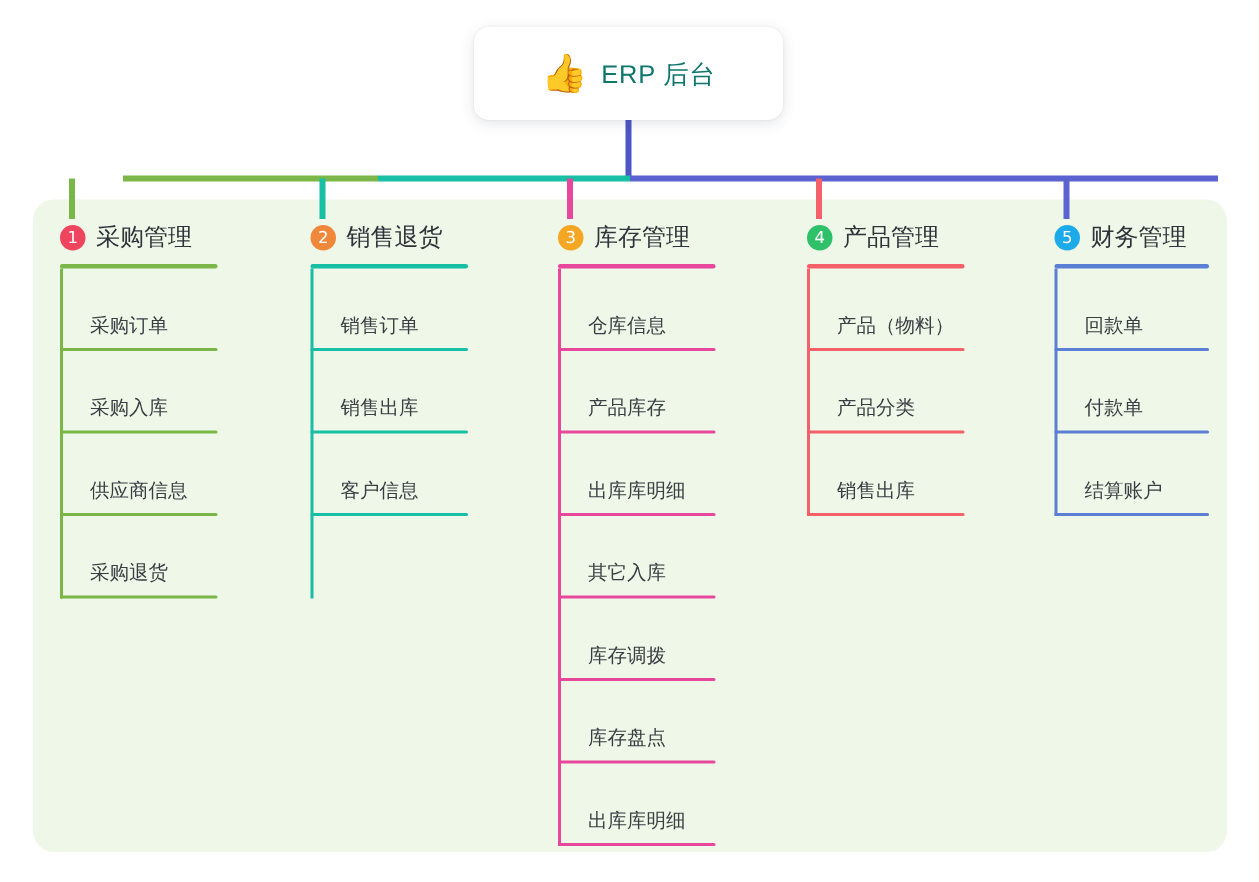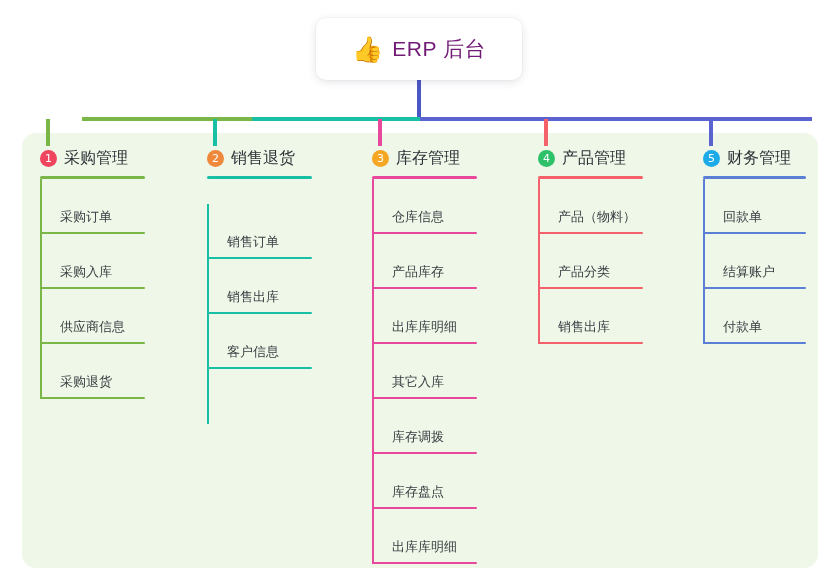--- a/index.html
+++ b/index.html
@@ -14,21 +14,21 @@
 
   
   .root-card{
     position:absolute;left:316px;top:18px;width:206px;height:62px;
     background:#ffffff;border-radius:10px;
     box-shadow:0 2px 9px rgba(40,50,70,.13), 0 0 0 1px rgba(0,0,0,.02);
     display:flex;align-items:center;justify-content:center;gap:9px;
     z-index:5;
   }
   .root-emoji{font-size:25px;line-height:1;}
-  .root-title{font-size:21px;color:#701a75;letter-spacing:.5px;white-space:nowrap;}
+  .root-title{font-size:17px;color:#0f766e;letter-spacing:.5px;white-space:nowrap;}
 
   
   .panel{
     position:absolute;left:22px;top:133px;width:796px;height:435px;
     background:#eef7e8;border-radius:14px;
   }
 
   
   svg.wires{position:absolute;left:0;top:0;width:839px;height:588px;pointer-events:none;}
 
@@ -102,21 +102,21 @@
             <div class="item-rule" style="background: rgb(122, 182, 72); width: 105px;"></div>
           </div>
         </div>
       </div>
       <div class="col" style="left: 207px; width: 105px;">
         <div class="col-head">
           <span class="badge" style="background: rgb(240, 136, 60);">2</span>
           <span class="col-title">销售退货</span>
         </div>
         <div class="head-rule" style="background: rgb(23, 191, 165); width: 105px;"></div>
-        <div class="items" style="height: 220px; margin-top: 25px;">
+        <div class="items" style="height: 220px;">
           <div class="spine" style="background: rgb(23, 191, 165); height: 220px;"></div>
           <div class="item">
             <span class="item-label">销售订单</span>
             <div class="item-rule" style="background: rgb(23, 191, 165); width: 105px;"></div>
           </div>
           <div class="item">
             <span class="item-label">销售出库</span>
             <div class="item-rule" style="background: rgb(23, 191, 165); width: 105px;"></div>
           </div>
           <div class="item">
@@ -191,24 +191,24 @@
           <span class="col-title">财务管理</span>
         </div>
         <div class="head-rule" style="background: rgb(90, 127, 212); width: 103px;"></div>
         <div class="items" style="height: 165px;">
           <div class="spine" style="background: rgb(90, 127, 212); height: 165px;"></div>
           <div class="item">
             <span class="item-label">回款单</span>
             <div class="item-rule" style="background: rgb(90, 127, 212); width: 103px;"></div>
           </div>
           <div class="item">
+            <span class="item-label">付款单</span>
+            <div class="item-rule" style="background: rgb(90, 127, 212); width: 103px;"></div>
+          </div>
+          <div class="item">
             <span class="item-label">结算账户</span>
             <div class="item-rule" style="background: rgb(90, 127, 212); width: 103px;"></div>
           </div>
-          <div class="item">
-            <span class="item-label">付款单</span>
-            <div class="item-rule" style="background: rgb(90, 127, 212); width: 103px;"></div>
-          </div>
         </div>
       </div>
     </div>
 
 </div>
 
 </body></html>

